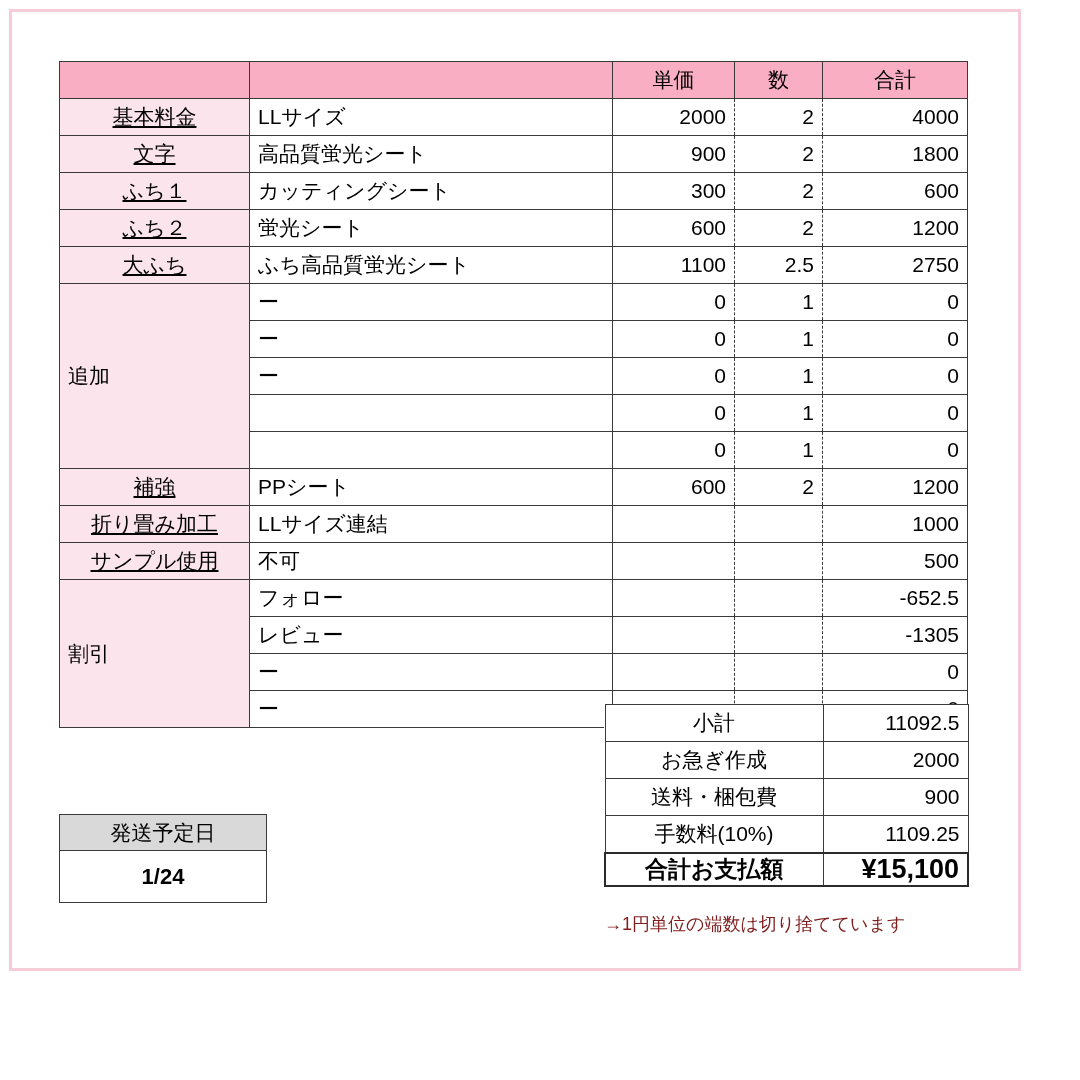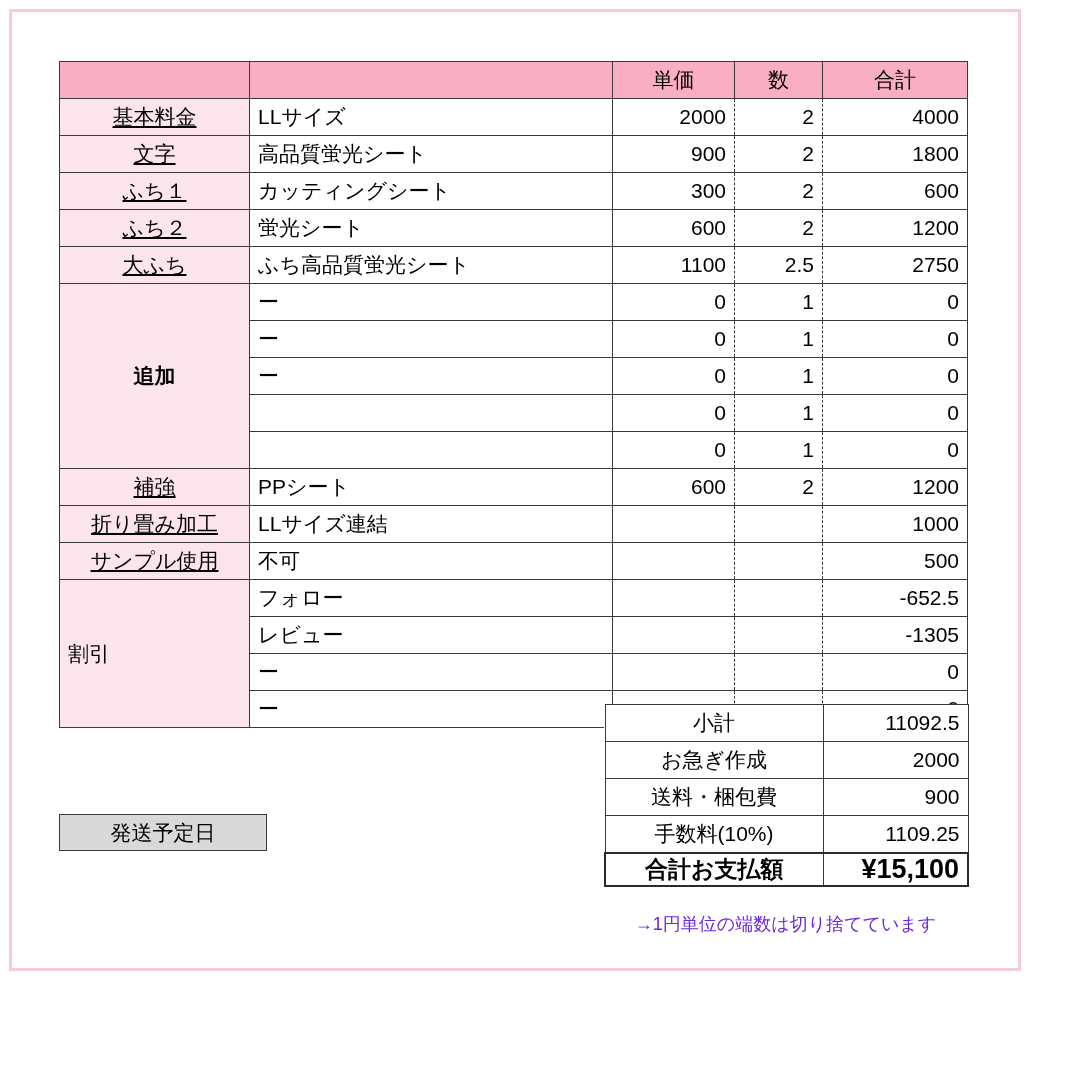--- a/index.html
+++ b/index.html
@@ -113,23 +113,23 @@
   .grand .sum-label { font-size: 23px; }
   .grand .sum-val   { font-size: 27px; }
   .grand td:first-child { border-left: 2px solid #2b2b2b; }
   .grand td:last-child  { border-right: 2px solid #2b2b2b; }
 
   .note {
     position: absolute;
     left: 604px;
     top: 912px;
     width: 363px;
-    text-align: center;
+    text-align: left;
     font-size: 18px;
-    color: #6d28d9;
+    color: #7f1d1d;
   }
 
   
   .ship-table {
     position: absolute;
     left: 59px;
     top: 814px;
     border-collapse: collapse;
     table-layout: fixed;
     width: 208px;
@@ -208,21 +208,21 @@
 
       <tr>
         <td class="lbl solid-b">大ふち</td>
         <td class="desc solid-b">ふち高品質蛍光シート</td>
         <td class="num solid-b dash-r">1100</td>
         <td class="num solid-b dash-r dash-l">2.5</td>
         <td class="num solid-b dash-l">2750</td>
       </tr>
 
       <tr>
-        <td class="lbl-empty" rowspan="5" style="text-align:center;font-weight:bold;">追加</td>
+        <td class="lbl-empty" rowspan="5" style="font-weight:normal;">追加</td>
         <td class="desc dash-b">ー</td>
         <td class="num dash-b dash-r">0</td>
         <td class="num dash-b dash-r dash-l">1</td>
         <td class="num dash-b dash-l">0</td>
       </tr>
       <tr>
         <td class="desc dash-b">ー</td>
         <td class="num dash-b dash-r">0</td>
         <td class="num dash-b dash-r dash-l">1</td>
         <td class="num dash-b dash-l">0</td>
@@ -327,15 +327,18 @@
     </tbody>
   </table>
 
   <div class="note">→1円単位の端数は切り捨てています</div>
 
   <table class="ship-table">
     <tbody>
       <tr>
         <td class="ship-head">発送予定日</td>
       </tr>
+      <tr>
+        <td class="ship-val">1/24</td>
+      </tr>
     </tbody>
   </table>
 </div>
 
 </body></html>

